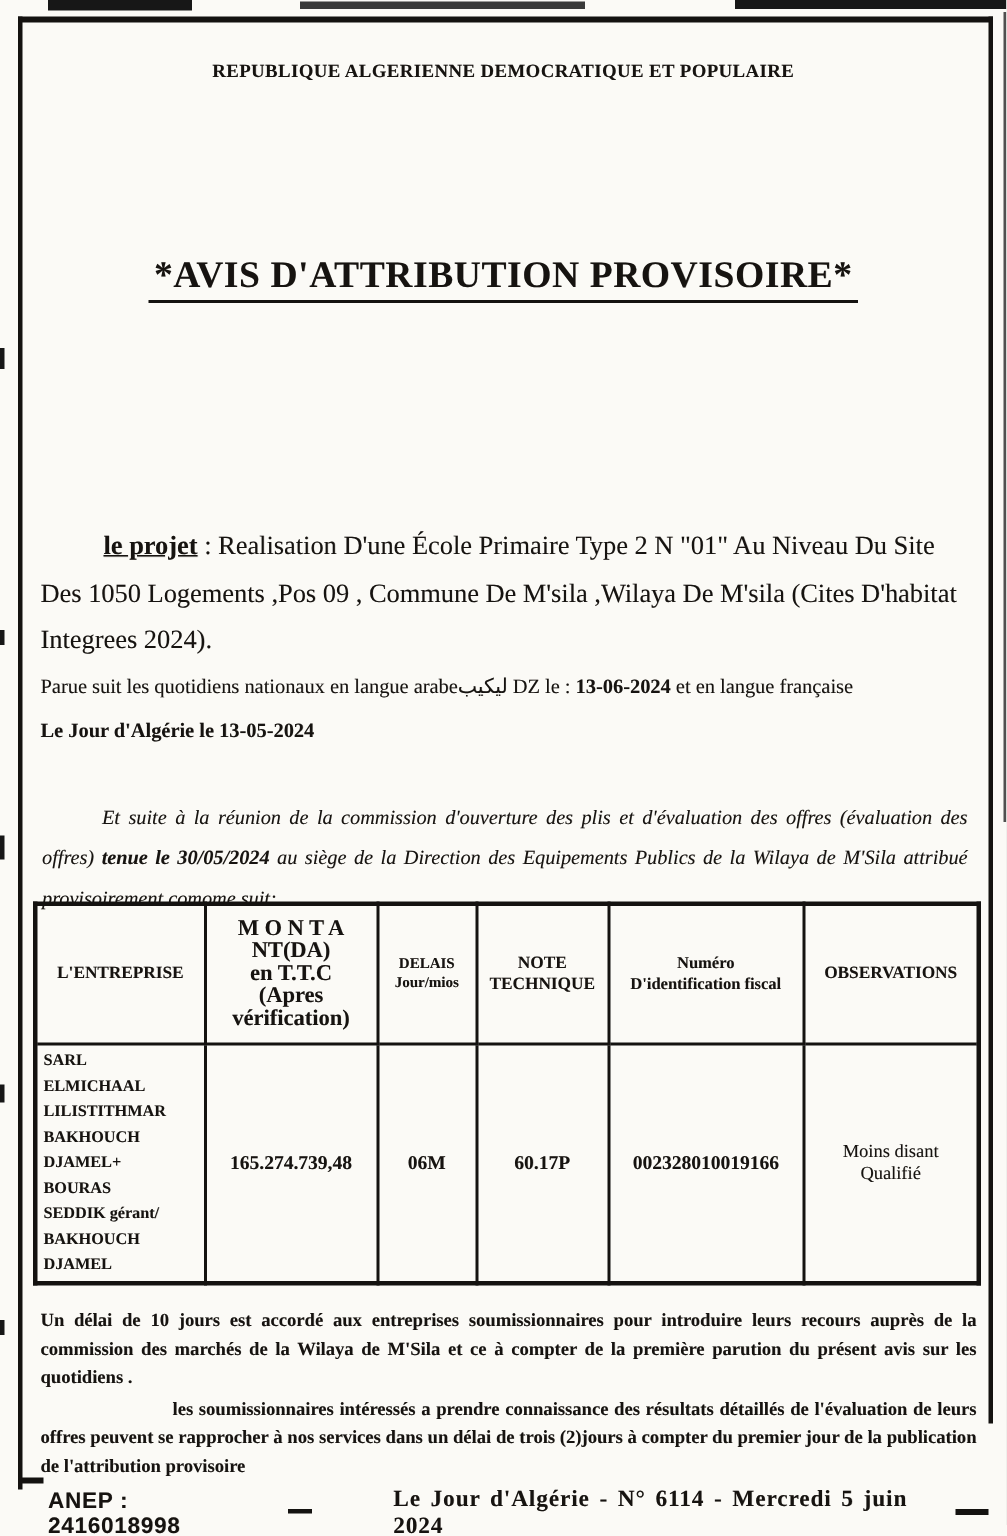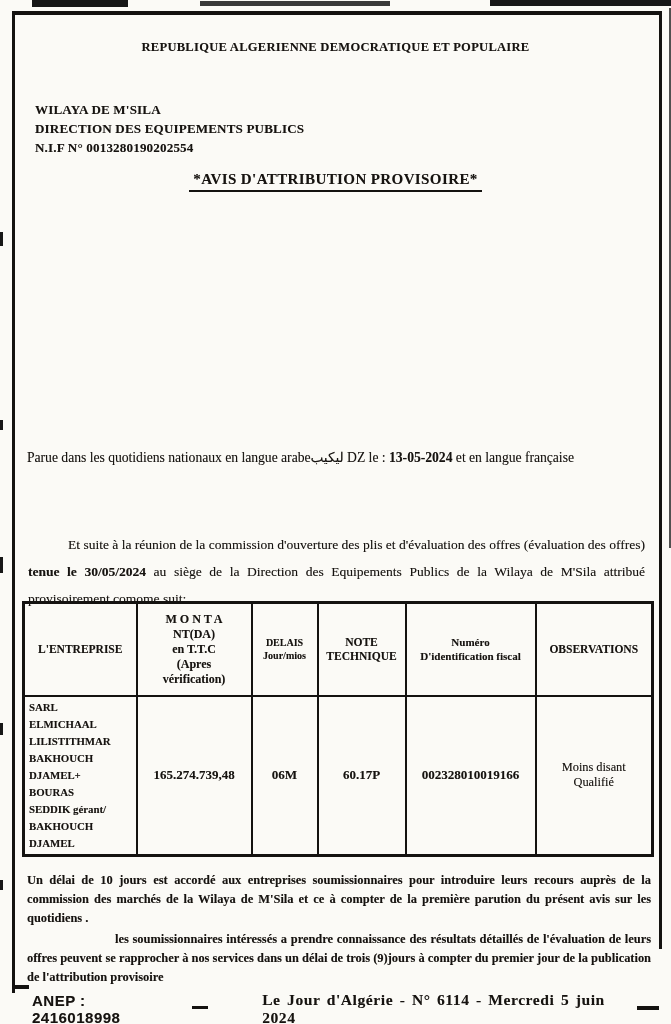--- a/index.html
+++ b/index.html
@@ -27,41 +27,41 @@
   .m5{left:0; top:880px; width:3px; height:10px;}
 
   .abs{position:absolute;}
   .lines{white-space:pre-line;}
   .b{font-weight:bold;}
 
   .republic{top:40px; left:0; right:0; text-align:center;
     font-weight:bold; font-size:12.5px; letter-spacing:.3px;}
   .org{top:100px; left:35px; font-weight:bold; font-size:13px; line-height:19px; letter-spacing:.2px;}
   .title-wrap{top:170px; left:0; right:0; text-align:center;}
-  .doc-title{display:inline-block; font-weight:bold; font-size:15px; letter-spacing:.4px;
+  .doc-title{display:inline-block; font-weight:bold; font-size:25px; letter-spacing:.4px;
     border-bottom:2.5px solid #141210; padding:0 4px 2px 4px;}
 
   .p{font-size:12.8px; line-height:22px; text-align:justify;}
   .p-conformement{top:231px; left:28px; right:28px; text-indent:58px;}
   .p-informe{top:290px; left:26px; right:22px; text-indent:66px; font-size:12.3px; line-height:21.5px;}
   .p-projet{top:348px; left:27px; right:26px; font-size:17.6px; line-height:31.5px; text-align:left; text-indent:42px;}
   .projet-label{font-weight:bold; text-decoration:underline;}
   .p-parue1{top:446px; left:27px; right:22px; font-size:13.6px; text-align:left; line-height:24px;}
   .p-parue2{top:479px; left:27px; font-size:13.6px; font-weight:bold;}
-  .p-suite{top:531px; left:28px; right:26px; font-size:13.5px; line-height:27px; text-indent:40px;}
+  .p-suite{top:531px; left:28px; right:26px; font-size:13.5px; line-height:27px; text-indent:40px;font-style:italic;}
   .arabic{direction:rtl; unicode-bidi:isolate;}
 
   table.award{position:absolute; top:601px; left:22px; width:629px;
     border-collapse:collapse; table-layout:fixed;}
   table.award th, table.award td{border:2px solid #141210; padding:2px 4px; overflow:hidden;}
   table.award{border:3px solid #141210;}
   thead tr{height:93px;}
   tbody tr{height:132px;}
   th{font-weight:bold; text-align:center; vertical-align:middle; font-size:11.5px; line-height:14px;}
-  th.h-montant{font-size:12px; line-height:15px;}
+  th.h-montant{font-size:15px; line-height:15px;}
   th.h-delais{font-size:10px; line-height:13px;}
   th.h-nif{font-size:11px;}
   td{text-align:center; vertical-align:middle; font-weight:bold; font-size:13px;}
   td.c-ent{text-align:left; vertical-align:top; font-size:10.8px; line-height:17px; padding:4px 5px;}
   td.c-obs{font-weight:normal; font-size:12.3px;}
 
   .p-recours{top:871px; left:27px; right:20px; font-weight:bold; font-size:12.4px; line-height:19px; text-align:justify;}
   .p-connaissance{top:930px; left:27px; right:20px; font-weight:bold; font-size:12.4px; line-height:19px; text-align:justify; text-indent:88px;}
 
   .footer{top:991px; left:32px; right:12px; display:flex; align-items:center;}
@@ -84,35 +84,36 @@
   <div class="artifact a3"></div>
   <div class="artifact aR"></div>
   <div class="artifact m1"></div>
   <div class="artifact m2"></div>
   <div class="artifact m3"></div>
   <div class="artifact m4"></div>
   <div class="artifact m5"></div>
 
   <div class="abs republic">REPUBLIQUE ALGERIENNE DEMOCRATIQUE ET POPULAIRE</div>
 
-  <div class="abs org lines">WILAYA DE M'SILA
-DIRECTION DES EQUIPEMENTS PUBLICS
-N.I.F N° 0013280190202554</div>
 
   <div class="abs title-wrap">
     <span class="doc-title">*AVIS D'ATTRIBUTION PROVISOIRE*</span>
   </div>
 
 
 
+  <div class="abs p-projet">
+    <span class="projet-label">le projet</span><span> : Realisation D'une École Primaire Type 2 N "01" Au Niveau Du Site Des 1050 Logements ,Pos 09 , Commune De M'sila ,Wilaya De M'sila  (Cites D'habitat Integrees 2024).</span>
+  </div>
 
   <div class="abs p-parue1">
-    <span>Parue dans les quotidiens nationaux en langue arabe</span><span class="arabic">ليكيب</span><span> DZ  le : </span><span class="b">13-05-2024</span><span> et en langue française</span>
+    <span>Parue suit les quotidiens nationaux en langue arabe</span><span class="arabic">ليكيب</span><span> DZ  le : </span><span class="b">13-06-2024</span><span> et en langue française</span>
   </div>
 
+  <div class="abs p-parue2">Le Jour d'Algérie le  13-05-2024</div>
 
   <div class="abs p p-suite">
     <span>Et suite à la réunion de la commission d'ouverture des plis et d'évaluation des offres (évaluation des offres) </span><span class="b">tenue le 30/05/2024</span><span>  au siège de la Direction des Equipements Publics de la Wilaya de M'Sila attribué provisoirement  comome suit:</span>
   </div>
 
   <table class="award">
     <colgroup>
       <col style="width:113px">
         <col style="width:115px">
         <col style="width:66px">
@@ -159,21 +160,21 @@
         <td>06M</td>
         <td>60.17P</td>
         <td>002328010019166</td>
         <td class="c-obs">Moins disant Qualifié</td>
       </tr>
     </tbody>
   </table>
 
   <div class="abs p-recours">Un délai de 10 jours est accordé aux entreprises soumissionnaires pour introduire leurs recours auprès de la commission des marchés de la Wilaya de M'Sila et ce à compter de la première parution du présent avis sur les quotidiens .</div>
 
-  <div class="abs p-connaissance">les soumissionnaires intéressés a prendre connaissance des résultats détaillés de l'évaluation de leurs offres peuvent  se rapprocher à nos services dans un délai de  trois (9)jours à  compter du premier jour de la publication de l'attribution provisoire</div>
+  <div class="abs p-connaissance">les soumissionnaires intéressés a prendre connaissance des résultats détaillés de l'évaluation de leurs offres peuvent  se rapprocher à nos services dans un délai de  trois (2)jours à  compter du premier jour de la publication de l'attribution provisoire</div>
 
   <div class="abs footer">
     <span class="anep">ANEP : 2416018998</span>
     <span class="dash dash-mid"></span>
     <span class="journal">Le Jour d'Algérie - N° 6114 - Mercredi 5 juin 2024</span>
     <span class="dash dash-end"></span>
   </div>
 
 </div>
 

